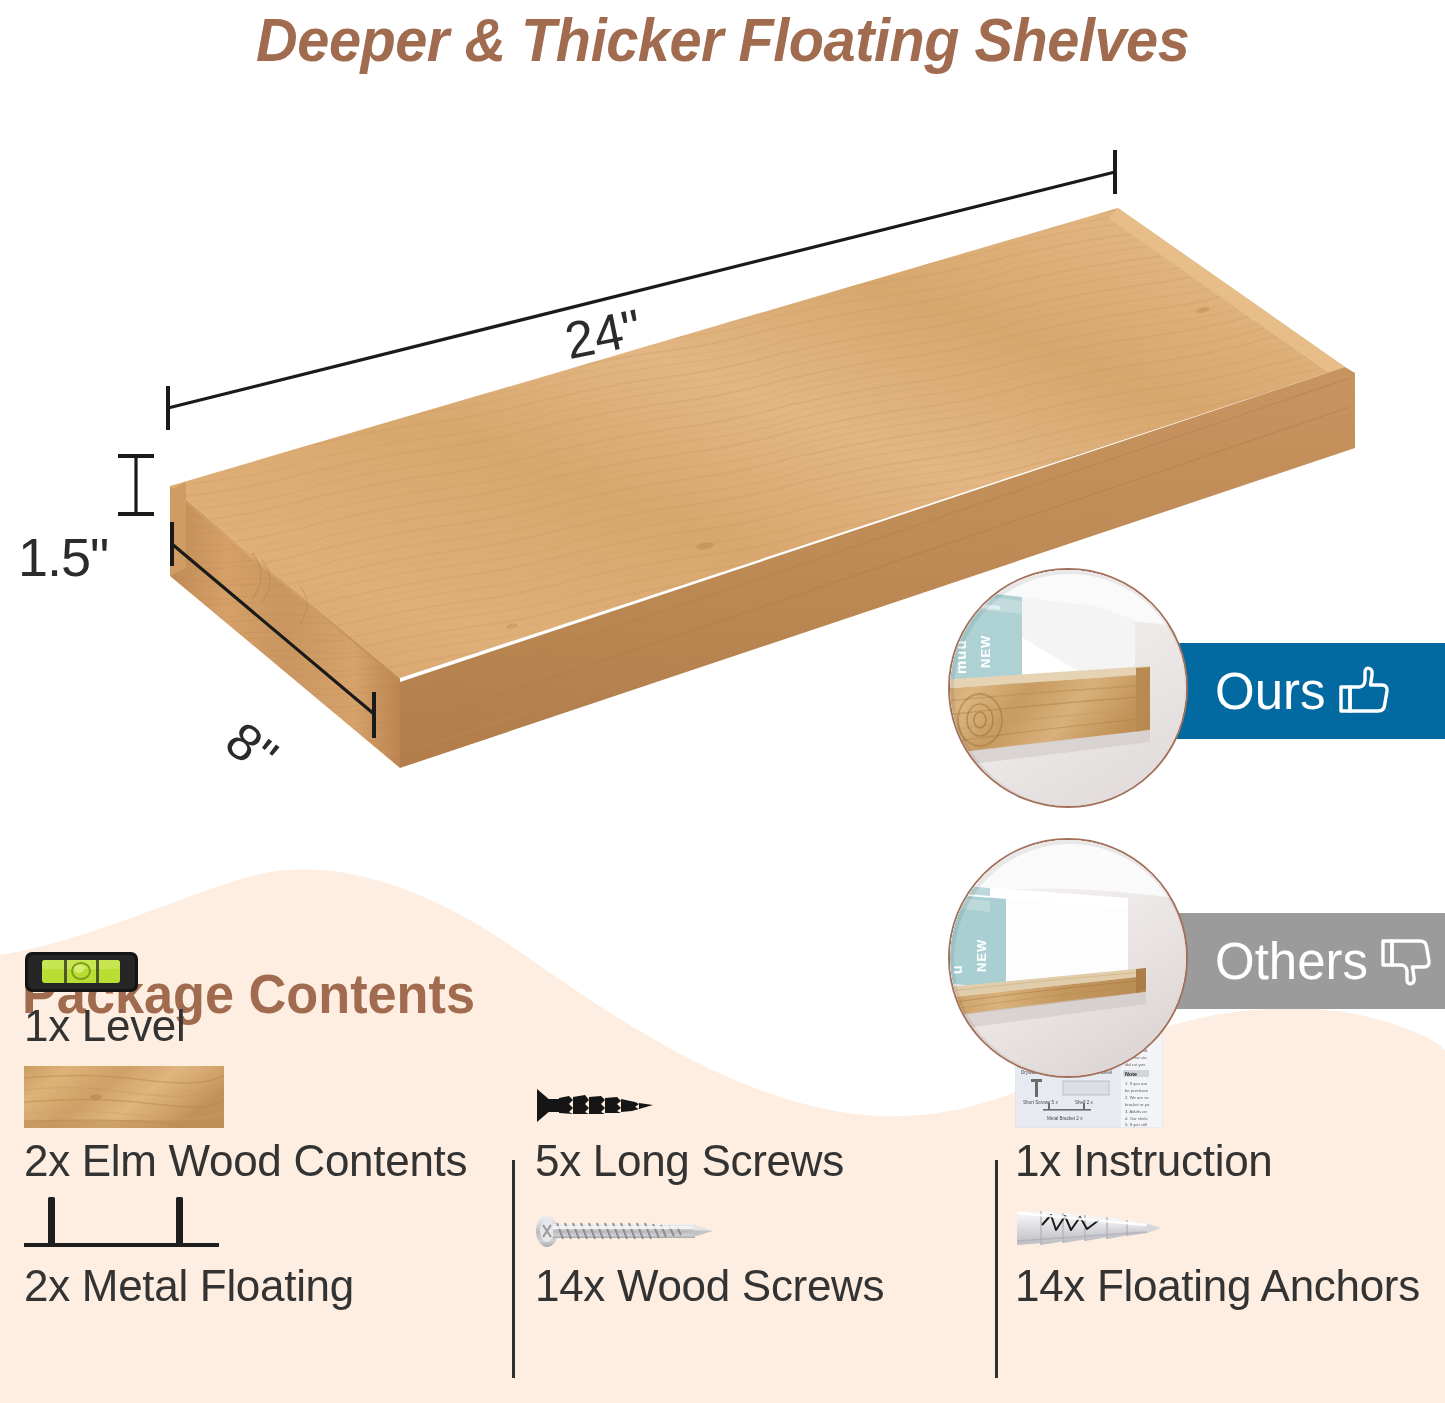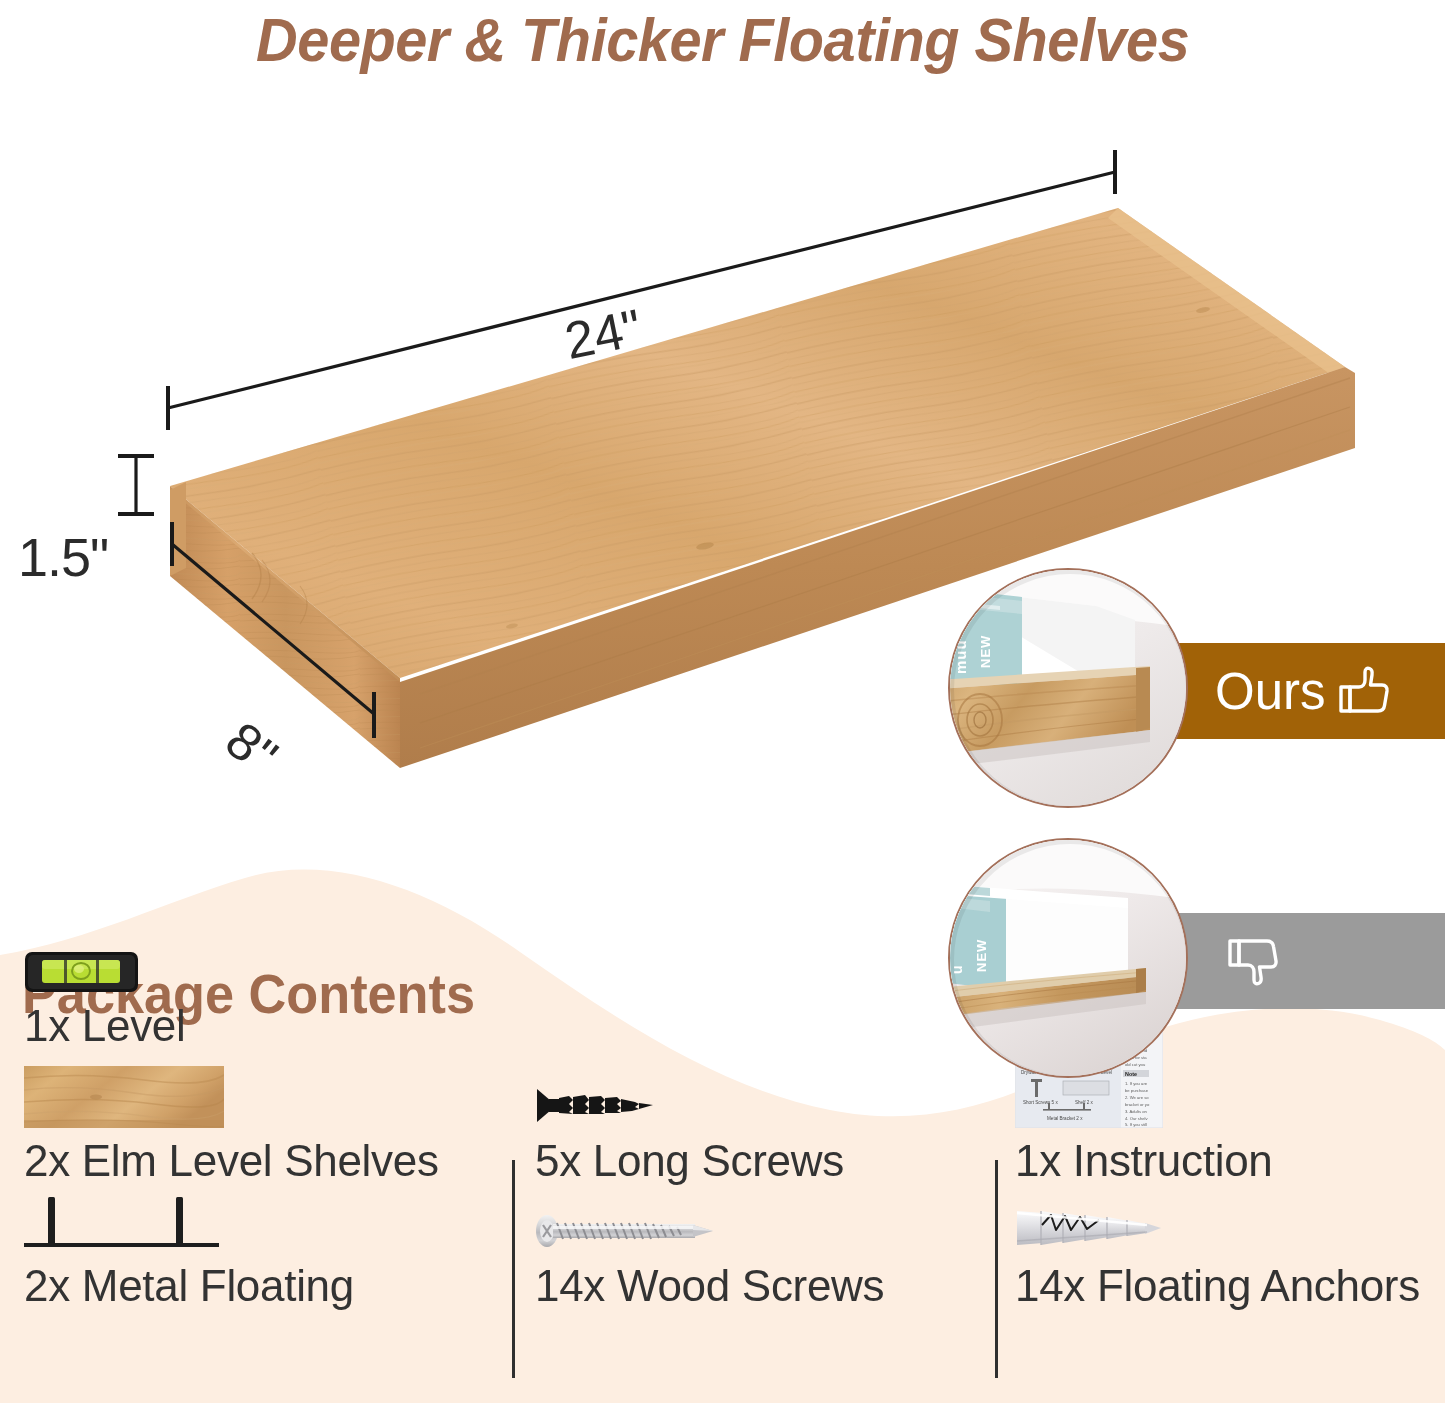--- a/index.html
+++ b/index.html
@@ -51,21 +51,21 @@
   .cmp-banner {
     position:absolute;
     left:175px; top:83px;
     width:340px; height:96px;
     display:flex; align-items:center;
     padding-left:110px;
     color:#ffffff;
     font-size:51px;
     font-weight:400;
   }
-  #banner-ours   { background:#a16207; }
+  #banner-ours   { background:#0369a1; }
   #banner-others { background:#9b9b9b; }
   .cmp-banner .thumb-icon { margin-left:8px; display:inline-flex; align-items:center; }
 
   .cmp-circle {
     position:absolute; left:18px; top:8px;
     width:240px; height:240px;
     border-radius:50%;
     border:2px solid #a4705a;
     overflow:hidden;
     background:#f0eceb;
@@ -293,20 +293,21 @@
         </g>
 
         <circle cx="120" cy="120" r="119" fill="none" stroke="#00000012" stroke-width="6"></circle>
       </svg>
     </div>
   </div>
 
   <div class="cmp-row" id="cmp-others">
 
     <div class="cmp-banner" id="banner-others">
+      <span>Others</span>
       <span class="thumb-icon">
         <svg width="56" height="52" viewBox="0 0 56 52">
           <path d="M16 30 L16 6 L7 6 L7 30 Z" fill="none" stroke="#ffffff" stroke-width="3.4" stroke-linejoin="round"></path>
           <path d="M16 30 L25 30 C29 30 31 33 31 37 L31 45 C31 48 33 49.5 35.5 48.5
                    C38 47.5 38.5 45 38 42 L36.5 32 L48 32 C51.5 32 53.5 29.5 53 26
                    L50.5 11.5 C50 7.5 47.5 6 44 6 L16 6 Z" fill="none" stroke="#ffffff" stroke-width="3.4" stroke-linejoin="round"></path>
         </svg>
       </span>
     </div>
 
@@ -392,21 +393,21 @@
       <rect x="0" y="0" width="200" height="62" fill="url(#plankG)"></rect>
       <path d="M0 12 Q60 6 120 14 T200 9" stroke="#bb8c52" stroke-width="1.6" fill="none" opacity="0.5"></path>
       <path d="M0 24 Q50 18 110 27 T200 21" stroke="#c69a63" stroke-width="1.4" fill="none" opacity="0.45"></path>
       <path d="M0 36 Q70 30 130 38 T200 33" stroke="#b5854b" stroke-width="1.5" fill="none" opacity="0.45"></path>
       <path d="M0 48 Q60 42 120 50 T200 45" stroke="#caa06c" stroke-width="1.3" fill="none" opacity="0.4"></path>
       <path d="M0 56 Q80 51 150 58 T200 54" stroke="#b07f46" stroke-width="1.1" fill="none" opacity="0.35"></path>
       <ellipse cx="72" cy="31" rx="6" ry="2.4" fill="#b0804a" opacity="0.5"></ellipse>
       <rect x="0" y="54" width="200" height="8" fill="#bd8e56" opacity="0.5"></rect>
     </svg>
   </div>
-  <div class="pkg-label">2x Elm Level Shelves</div>
+  <div class="pkg-label">2x Elm Wood Contents</div>
 </div>
 
 <div class="pkg-item" id="item-brackets">
   <div class="pkg-icon">
     <svg width="195" height="58" viewBox="0 0 195 58">
       <rect x="0" y="48" width="195" height="4" fill="#1e1e1e"></rect>
       <rect x="24" y="2" width="7" height="48" rx="1.5" fill="#1e1e1e"></rect>
       <rect x="152" y="2" width="7" height="48" rx="1.5" fill="#1e1e1e"></rect>
     </svg>
   </div>

